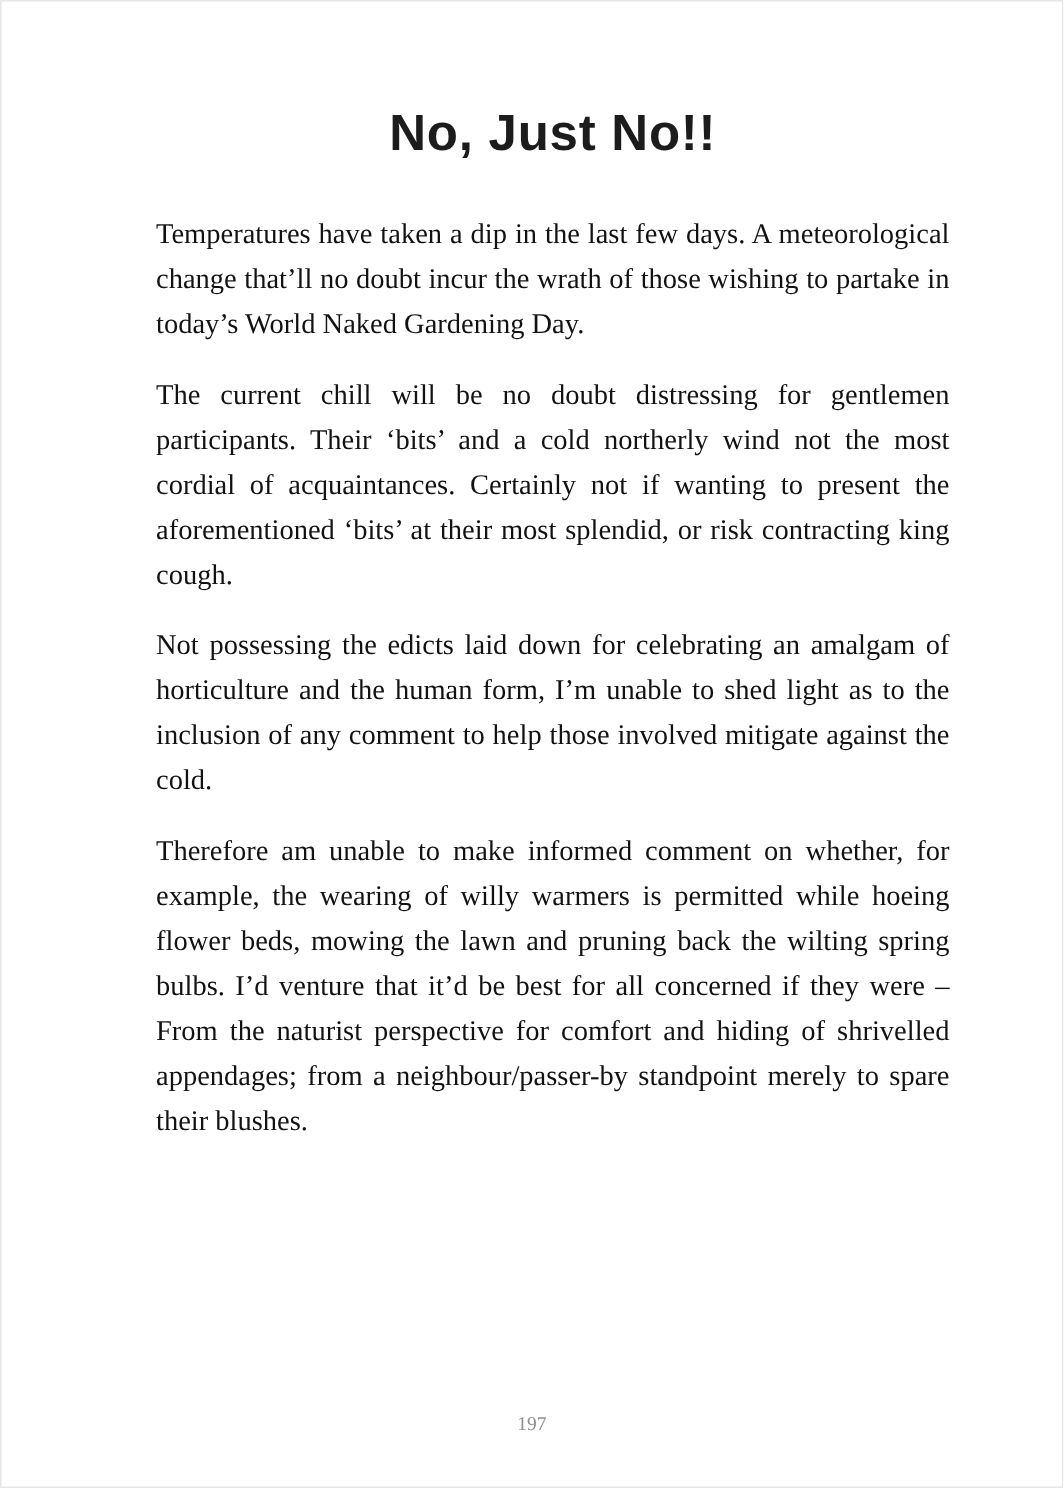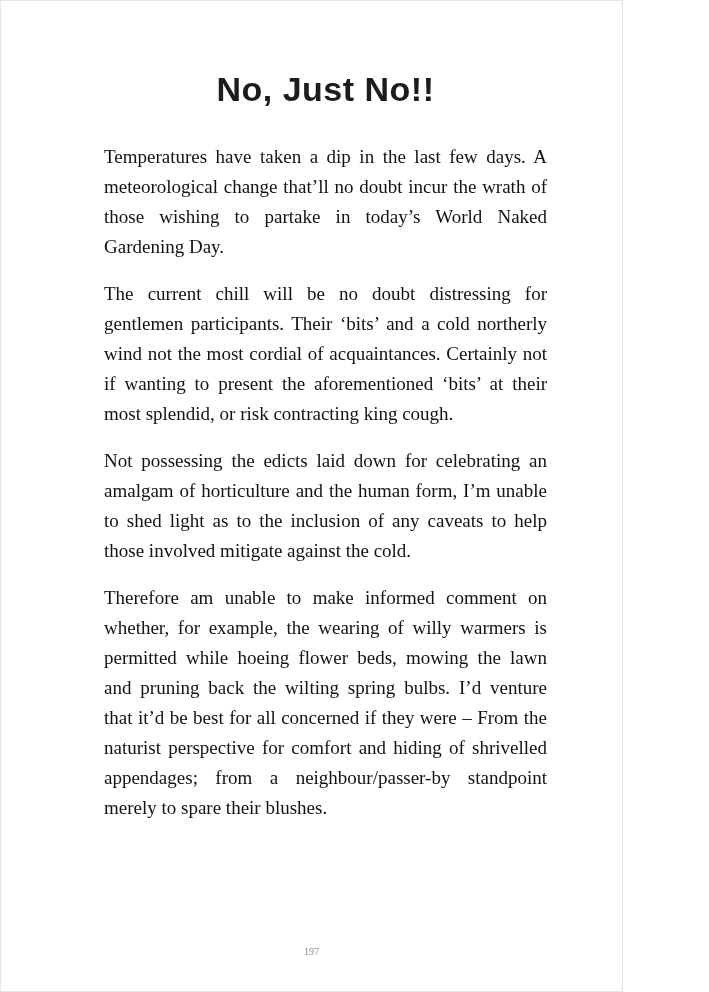--- a/index.html
+++ b/index.html
@@ -2,21 +2,21 @@
 <html><head>
   <meta charset="utf-8">
   <style>
     html, body {
       margin: 0;
       padding: 0;
       background: #ffffff;
     }
     .page {
       position: relative;
-      width: 623px;
+      width: 709px;
       height: 992px;
       box-sizing: border-box;
       background: #ffffff;
       border: 1px solid #e6e6e6;
       padding: 70px 75px 0 103px;
       overflow: hidden;
       font-family: "Liberation Serif", serif;
     }
     .title {
       font-family: "Liberation Sans", sans-serif;
@@ -36,33 +36,33 @@
       color: #121212;
       margin: 0 0 17px 0;
     }
     .page-number {
       position: absolute;
       left: 0;
       right: 0;
       bottom: 34px;
       text-align: center;
       font-family: "Liberation Serif", serif;
-      font-size: 10px;
+      font-size: 13px;
       color: #8d8d8d;
     }
   </style>
 </head>
 <body>
 
 <div class="page">
 
   <h1 class="title">No, Just No!!</h1>
 
   <div class="body-text">
     <p>Temperatures have taken a dip in the last few days. A meteorological change that’ll no doubt incur the wrath of those wishing to partake in today’s World Naked Gardening Day.</p>
     <p>The current chill will be no doubt distressing for gentlemen participants. Their ‘bits’ and a cold northerly wind not the most cordial of acquaintances. Certainly not if wanting to present the aforementioned ‘bits’ at their most splendid, or risk contracting king cough.</p>
-    <p>Not possessing the edicts laid down for celebrating an amalgam of horticulture and the human form, I’m unable to shed light as to the inclusion of any caveats to help those involved mitigate against the cold.</p>
+    <p>Not possessing the edicts laid down for celebrating an amalgam of horticulture and the human form, I’m unable to shed light as to the inclusion of any comment to help those involved mitigate against the cold.</p>
     <p>Therefore am unable to make informed comment on whether, for example, the wearing of willy warmers is permitted while hoeing flower beds, mowing the lawn and pruning back the wilting spring bulbs. I’d venture that it’d be best for all concerned if they were – From the naturist perspective for comfort and hiding of shrivelled appendages; from a neighbour/passer-by standpoint merely to spare their blushes.</p>
   </div>
 
   <div class="page-number">197</div>
 
 </div>
 
 </body></html>

